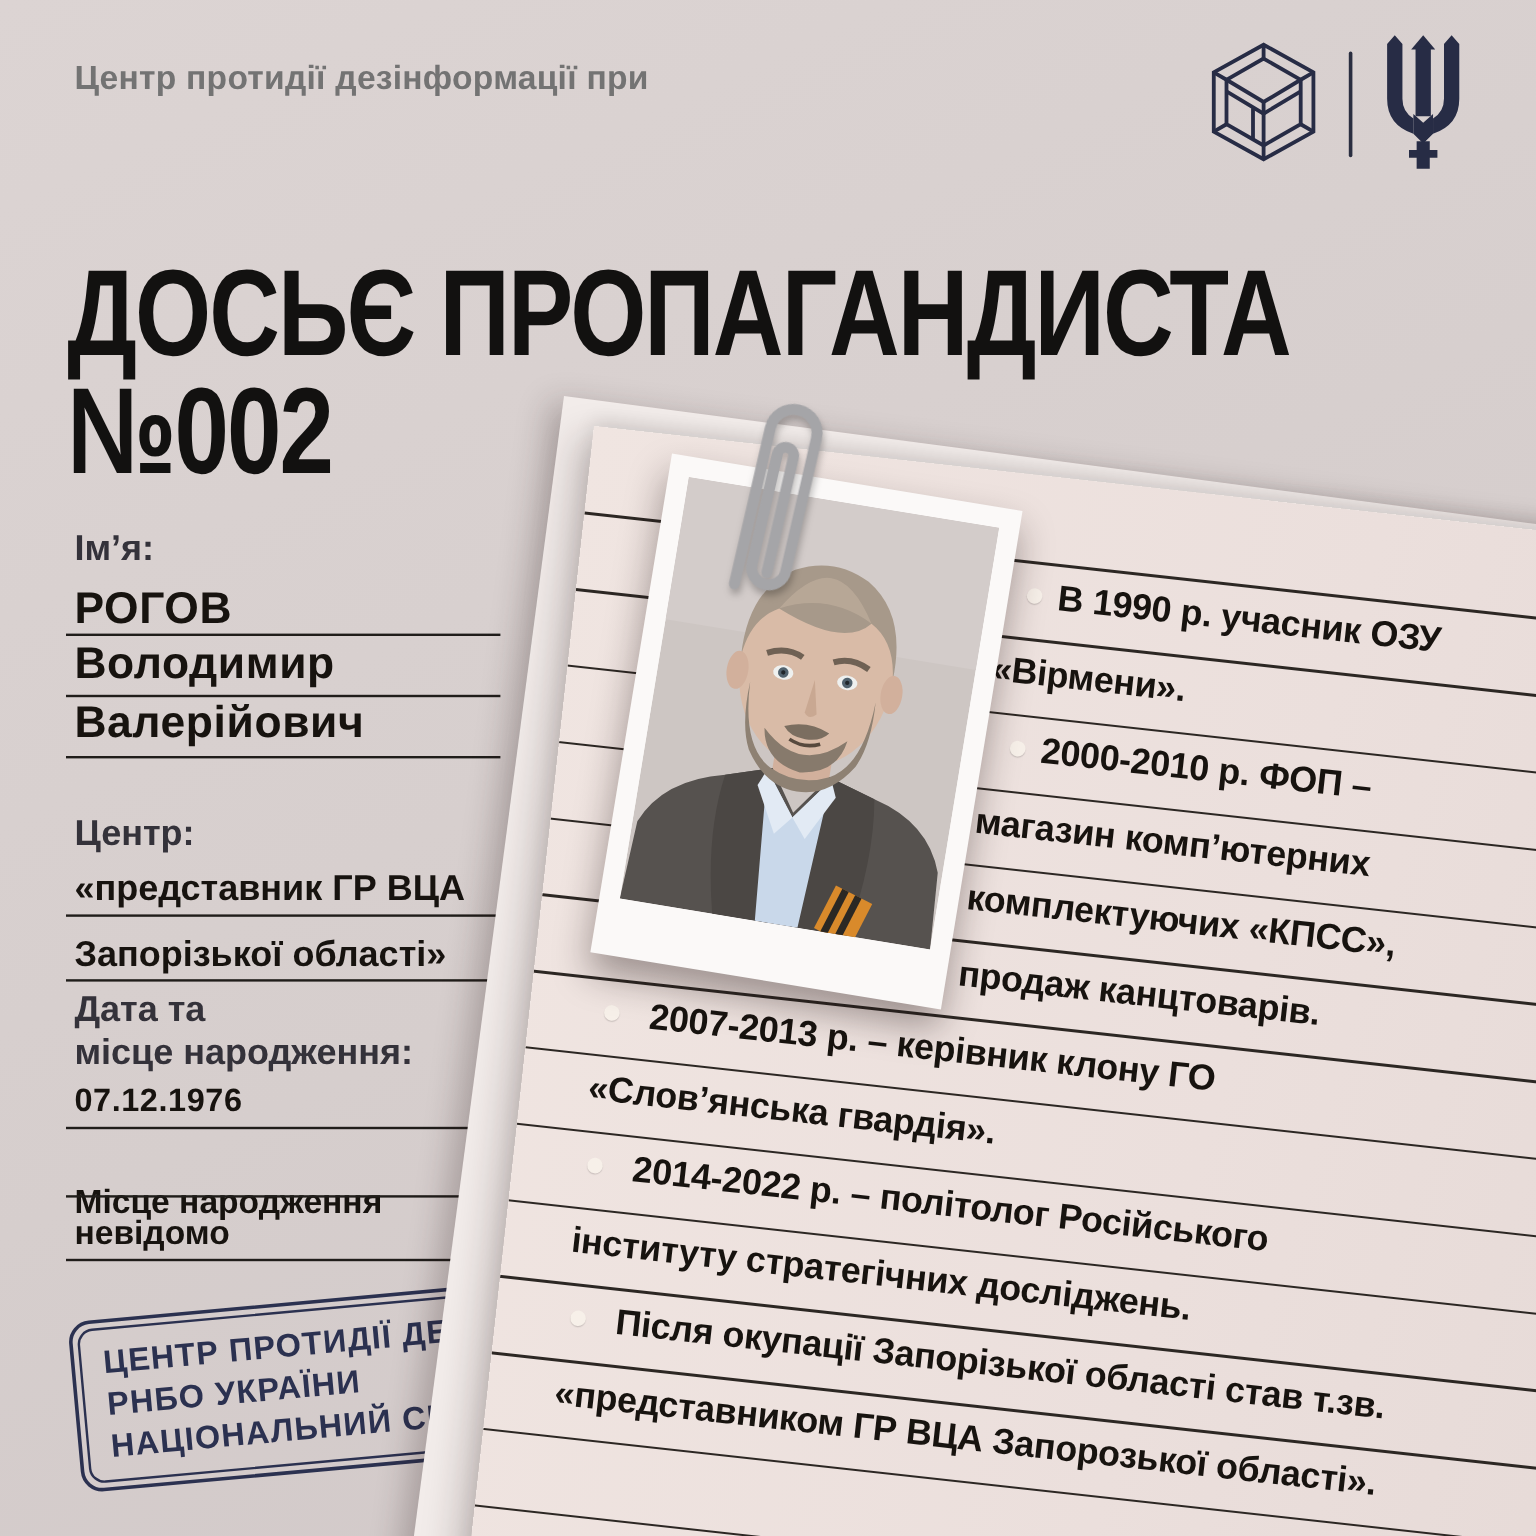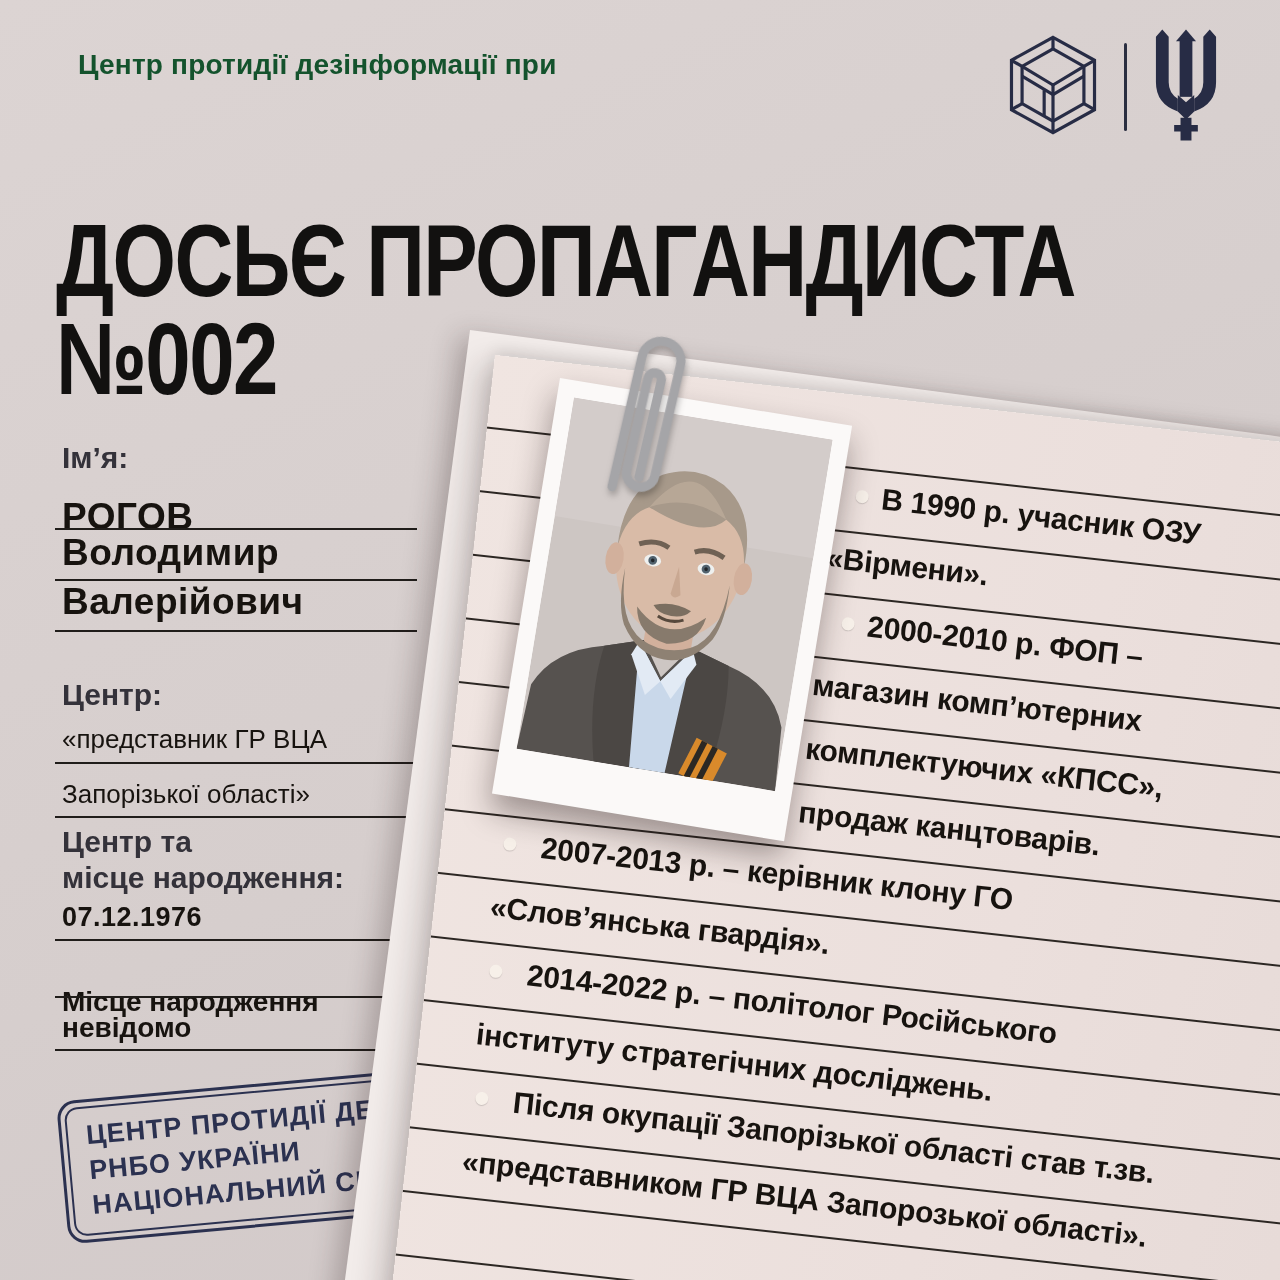--- a/index.html
+++ b/index.html
@@ -2,34 +2,34 @@
 <html><head>
 <meta charset="utf-8">
 <style>
   html,body{margin:0;padding:0;}
   body{width:1280px;height:1280px;overflow:hidden;position:relative;
        font-family:"Liberation Sans",sans-serif;
        background:linear-gradient(155deg,#dcd4d3 0%,#d6cecd 55%,#d0c7c7 100%);}
   .abs{position:absolute;}
 
   
-  .analyzer{left:78px;top:46px;font-size:28px;line-height:38px;font-weight:700;
-            color:#14532d;letter-spacing:.2px;}
+  .analyzer{left:62px;top:46px;font-size:28px;line-height:38px;font-weight:700;
+            color:#737373;letter-spacing:.2px;}
   .brand{left:1000px;top:28px;width:250px;height:118px;display:flex;align-items:center;gap:18px;}
   .divider{width:3px;height:88px;background:#2a2e40;border-radius:2px;}
 
   
   .title{left:56px;top:212px;color:#121110;font-weight:800;font-size:102px;line-height:98px;
          letter-spacing:-2px;transform:scaleX(.8);transform-origin:left top;white-space:nowrap;}
 
   
   .fld{left:62px;color:#17130f;white-space:nowrap;}
   .lbl{font-size:30px;font-weight:700;color:#34323a;}
   .val-lg{font-size:37px;font-weight:800;letter-spacing:.5px;}
-  .val-md{font-size:26px;font-weight:400;}
+  .val-md{font-size:30px;font-weight:700;}
   .val-sm{font-size:28px;font-weight:700;}
   .uline{left:55px;width:362px;height:2px;background:#201d1a;}
 
   
   .stamp{left:56px;top:1102px;width:560px;padding:16px 24px;border:3.5px solid #2b3150;
          border-radius:18px;transform:rotate(-5.2deg);transform-origin:left top;color:#2b3150;
          z-index:1;}
   .stamp::before{content:"";position:absolute;inset:4px;border:2px solid #2b3150;border-radius:13px;}
   .stamp div{font-size:27px;line-height:35px;font-weight:700;letter-spacing:1px;white-space:nowrap;}
 
@@ -93,35 +93,35 @@
     </svg>
   </span>
 </div>
 
 <div class="abs title">
   <div>ДОСЬЄ ПРОПАГАНДИСТА</div>
   <div>№002</div>
 </div>
 
 <div class="abs fld lbl" style="top:441px">Ім’я:</div>
-<div class="abs fld val-lg" style="top:496px">РОГОВ</div>
+<div class="abs fld val-lg" style="top:486px">РОГОВ</div>
 <div class="abs uline" style="top:528px"></div>
 <div class="abs fld val-lg" style="top:532px">Володимир</div>
 <div class="abs uline" style="top:579px"></div>
 <div class="abs fld val-lg" style="top:581px">Валерійович</div>
 <div class="abs uline" style="top:630px"></div>
 
 <div class="abs fld lbl" style="top:678px">Центр:</div>
 <div class="abs fld val-md" style="top:724px">«представник ГР ВЦА</div>
 <div class="abs uline" style="top:762px"></div>
 <div class="abs fld val-md" style="top:779px">Запорізької області»</div>
 <div class="abs uline" style="top:816px"></div>
 
 <div class="abs fld lbl" style="top:824px;line-height:36px">
-  <div>Центр та</div>
+  <div>Дата та</div>
   <div>місце народження:</div>
 </div>
 <div class="abs fld val-sm" style="top:902px;font-size:27px;letter-spacing:.5px">07.12.1976</div>
 <div class="abs uline" style="top:939px"></div>
 <div class="abs fld val-sm" style="top:986px">Місце народження</div>
 <div class="abs uline" style="top:996px"></div>
 <div class="abs fld val-sm" style="top:1012px">невідомо</div>
 <div class="abs uline" style="top:1049px"></div>
 
 <div class="abs stamp">

